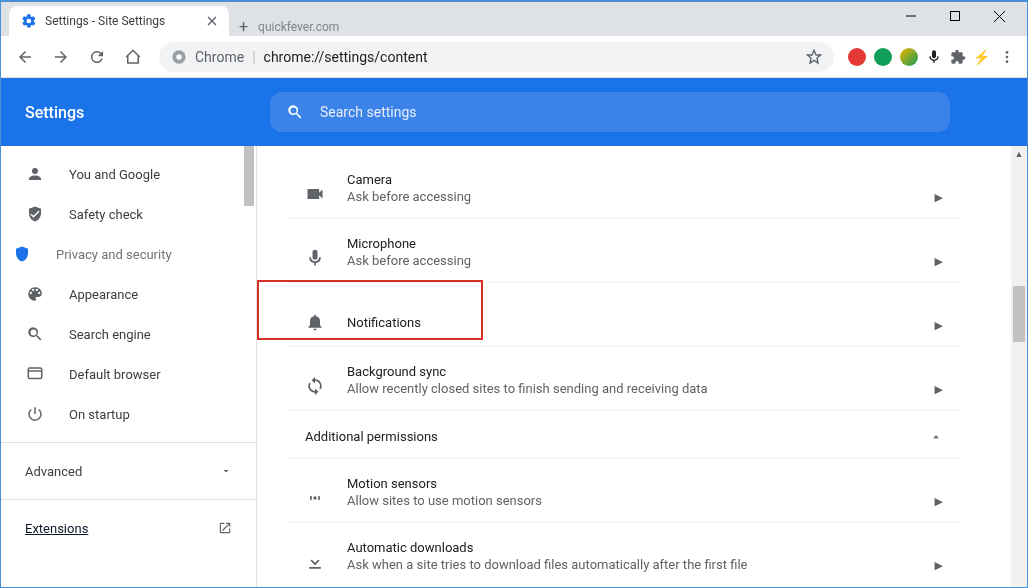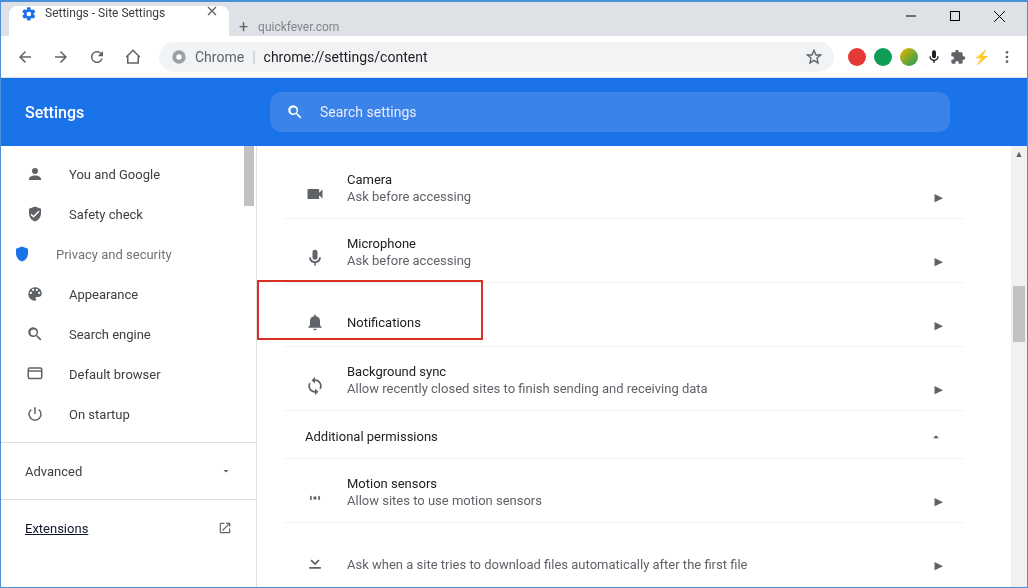--- a/index.html
+++ b/index.html
@@ -1,20 +1,20 @@
 <!DOCTYPE html>
 <html><head>
 <meta charset="utf-8">
 <style>
   * { box-sizing: border-box; margin: 0; padding: 0; font-family: 'Segoe UI', Roboto, Arial, sans-serif; }
   body { width: 1028px; height: 588px; overflow: hidden; background: #fff; border: 1px solid #4a90d9; border-top: 2px solid #4a90d9; position: relative; }
 
   
   .titlebar { height: 34px; background: #dee1e6; display: flex; align-items: flex-end; padding-left: 8px; }
-  .tab { background: #fff; height: 30px; display: flex; align-items: flex-start; padding: 0 12px; border-radius: 8px 8px 0 0; min-width: 220px; font-size: 12px; color: #3c4043; gap: 8px; }
+  .tab { background: #fff; height: 30px; display: flex; align-items: center; padding: 0 12px; border-radius: 8px 8px 0 0; min-width: 220px; font-size: 12px; color: #3c4043; gap: 8px; }
   .tab .favicon { width: 16px; height: 16px; display: flex; align-items: center; justify-content: center; }
   .tab .close { margin-left: auto; }
   .newtab-area { display: flex; align-items: center; padding: 0 10px; gap: 10px; font-size: 12px; color: #80868b; }
   .newtab-plus { color: #5f6368; font-size: 16px; }
   .win-controls { margin-left: auto; display: flex; gap: 0; align-items: center; height: 100%; padding-right: 6px; padding-bottom: 6px; }
   .win-btn { width: 44px; height: 22px; display: flex; align-items: center; justify-content: center; font-size: 12px; color: #000; }
 
   
   .toolbar { height: 42px; background: #fff; display: flex; align-items: center; padding: 0 8px; gap: 4px; border-bottom: 1px solid #e0e0e0; }
   .tool-icon { width: 32px; height: 32px; display: flex; align-items: center; justify-content: center; color: #5f6368; border-radius: 50%; }
@@ -341,20 +341,21 @@
       <span class="row-arrow">▶</span>
     </div>
 
     <div class="setting-row">
       <span class="row-icon">
           <svg width="20" height="20" viewBox="0 0 24 24">
             <path fill="#5f6368" d="M19 18H5v2h14zM12 2 12 13l-4-4-1.4 1.4L12 16l5.4-5.6L16 9l-4 4V2z"></path>
           </svg>
         </span>
       <span class="row-text">
+        <div class="row-title">Automatic downloads</div>
         <div class="row-sub">Ask when a site tries to download files automatically after the first file</div>
       </span>
       <span class="row-arrow">▶</span>
     </div>
 
     <div class="highlight-box" style="left:0; top:134px; width:226px; height:60px;"></div>
   </div>
 
   <div class="outer-scroll" style="top:0;">
     <div class="arrow">▲</div>

